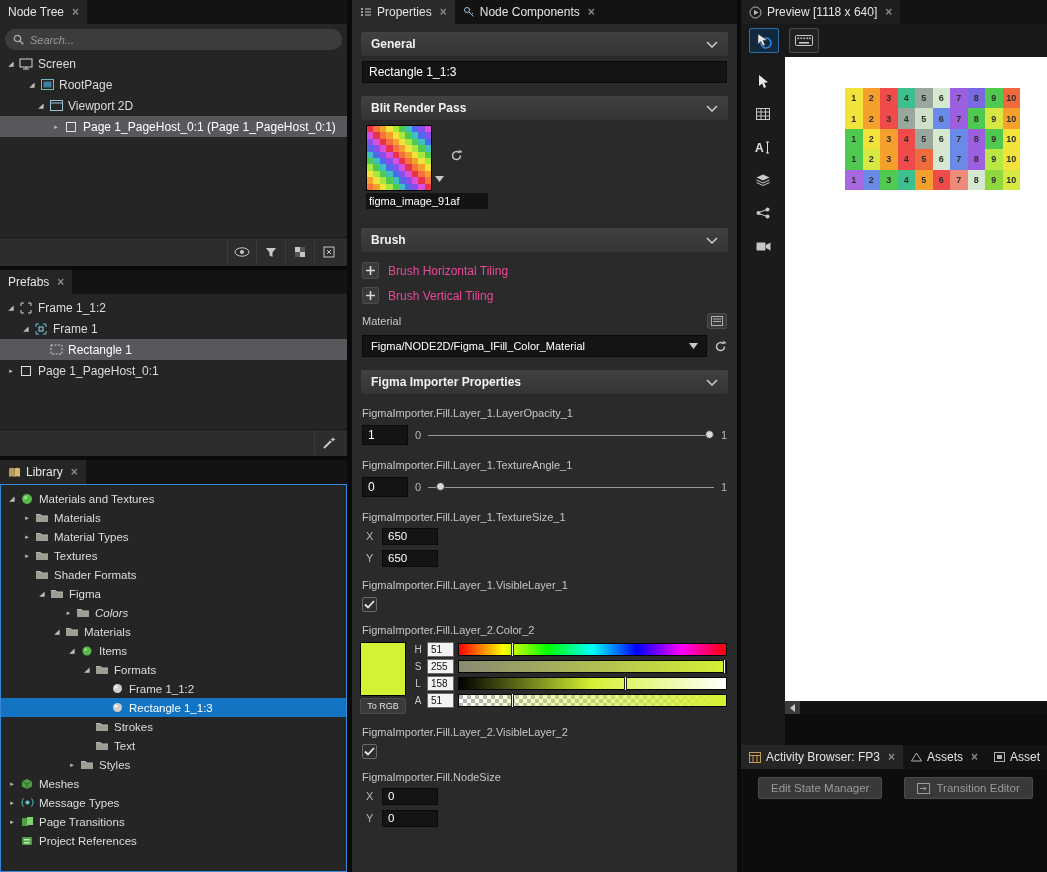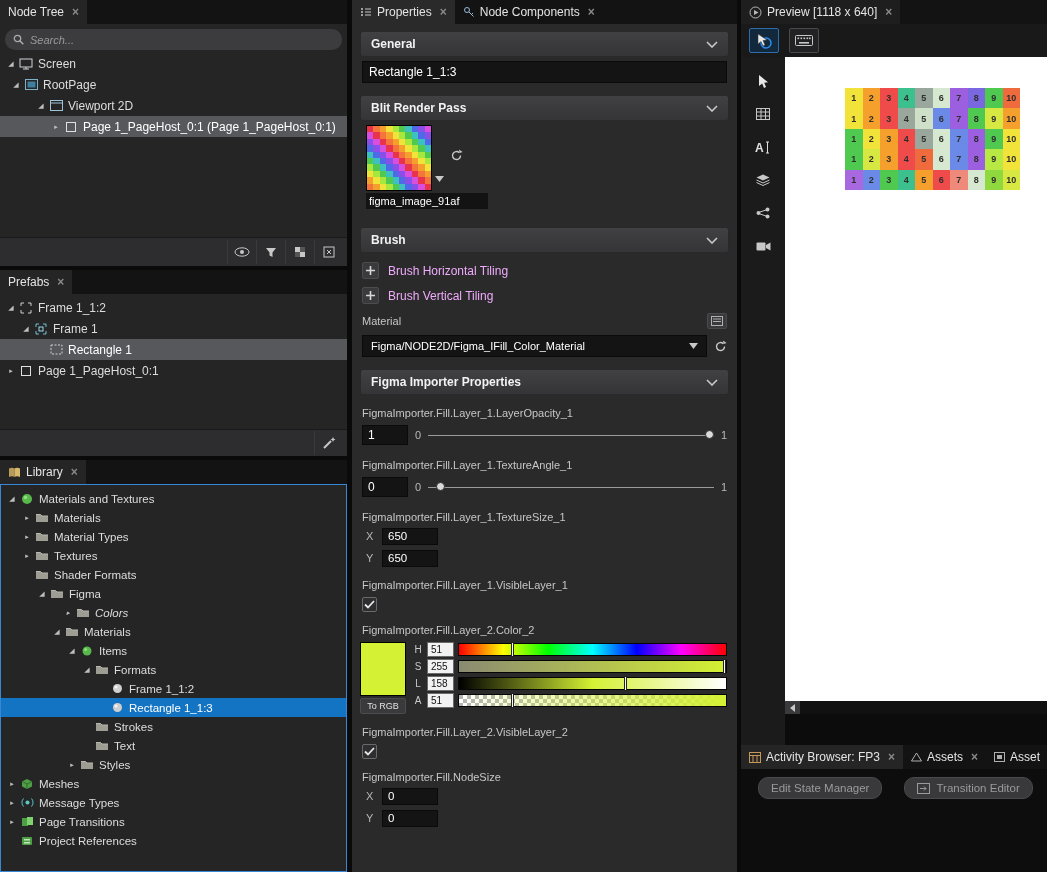--- a/index.html
+++ b/index.html
@@ -46,21 +46,21 @@
 
   .texture-block { position:relative; margin:4px 0 0 14px; height:90px; }
   .texture-well { width:122px; }
   .thumb { width:66px; height:66px; display:grid; grid-template-columns:repeat(10,1fr); grid-template-rows:repeat(10,1fr); border:1px solid #000; }
   .thumb-caption { margin-top:2px; height:16px; width:122px; background:#131314; color:#fff; font-size:11px; display:flex; align-items:center; padding-left:3px; }
   .texture-caret { position:absolute; left:69px; top:51px; }
   .texture-refresh { position:absolute; left:84px; top:24px; }
 
   .add-row { display:flex; align-items:center; gap:9px; margin:8px 10px 0 10px; height:19px; }
   .plus-btn { width:17px; height:17px; background:#3a3a3c; border:1px solid #4c4c4e; border-radius:2px; display:inline-flex; align-items:center; justify-content:center; }
-  .add-label { font-size:12px; color:#f0abfc; }
+  .add-label { font-size:12px; color:#ec4899; }
 
   .dropdown-row { display:flex; align-items:center; margin:6px 10px 0 10px; gap:7px; }
   .dropdown { flex:1; height:22px; background:#141415; border:1px solid #0a0a0a; display:flex; align-items:center; padding:0 8px; gap:0; }
   .dropdown .dval { flex:1; font-size:11px; color:#fff; white-space:nowrap; overflow:hidden; }
 
   .slider-row { display:flex; align-items:center; margin:4px 10px 0 10px; height:24px; gap:7px; }
   .num-box { width:46px; height:20px; background:#141415; border:1px solid #0a0a0a; color:#fff; font-size:12px; display:flex; align-items:center; padding-left:5px; }
   .mm { font-size:11px; color:#b8b8b8; }
   .track { flex:1; position:relative; height:20px; }
   .track::before { content:""; position:absolute; left:0; right:0; top:9.5px; height:1px; background:#9a9a9a; }
@@ -97,21 +97,21 @@
   .pv-canvas { position:absolute; left:44px; top:57px; right:0; height:644px; background:#fff; overflow:hidden; }
   .pv-grid { position:absolute; left:60px; top:31px; display:grid; grid-template-columns:repeat(10,17.5px); grid-auto-rows:20.4px; }
   .cell { display:flex; align-items:center; justify-content:center; font-size:9px; font-weight:bold; color:#2e2e2e; }
   .pv-scroll { position:absolute; left:44px; right:0; top:701px; height:13px; background:#2a2a2c; display:flex; }
   .pv-scroll .sbtn { width:15px; height:13px; background:#3a3a3c; display:flex; align-items:center; justify-content:center; }
   .pv-scroll .strack { flex:1; background:#111112; }
 
   .bottom-panel { position:absolute; left:741px; top:745px; width:306px; height:127px; background:#0d0d0e; overflow:hidden; }
   .bp-tabs { height:24px; background:#131314; display:flex; overflow:hidden; }
   .bp-buttons { display:flex; gap:22px; margin:8px 0 0 17px; }
-  .gbtn { height:22px; background:#39393b; border:1px solid #4a4a4c; border-radius:10px; color:#9a9a9a; font-size:11.5px; display:inline-flex; align-items:center; justify-content:center; padding:0 12px; gap:6px; white-space:nowrap; }
+  .gbtn { height:22px; background:#39393b; border:1px solid #4a4a4c; border-radius:2px; color:#9a9a9a; font-size:11.5px; display:inline-flex; align-items:center; justify-content:center; padding:0 12px; gap:6px; white-space:nowrap; }
 </style>
 </head>
 <body>
 
 <div class="panel" id="node-tree-panel" style="left:0;top:0;width:347px;height:266px;">
   <div class="phead">
     <div class="tab active">
       <span>Node Tree</span>
       <span class="x icn">×</span>
     </div>
@@ -130,21 +130,21 @@
         <span class="twisty">◢</span>
         <span class="icn ticon">
           <svg width="14" height="12">
             <rect x="1" y="1" width="12" height="8" fill="none" stroke="#cfd3d6"></rect>
             <line x1="4" y1="11" x2="10" y2="11" stroke="#cfd3d6"></line>
             <line x1="7" y1="9" x2="7" y2="11" stroke="#cfd3d6"></line>
           </svg>
         </span>
         <span class="tlabel">Screen</span>
       </div>
-      <div class="trow" style="padding-left: 9px;">
+      <div class="trow" style="padding-left: 25px;">
         <span class="twisty">◢</span>
         <span class="icn ticon">
           <svg width="13" height="11">
             <rect x="0.5" y="0.5" width="12" height="10" fill="none" stroke="#7fb2c8"></rect>
             <rect x="2.5" y="2.5" width="8" height="6" fill="#3e7f9e"></rect>
           </svg>
         </span>
         <span class="tlabel">RootPage</span>
       </div>
       <div class="trow" style="padding-left: 34px;">

